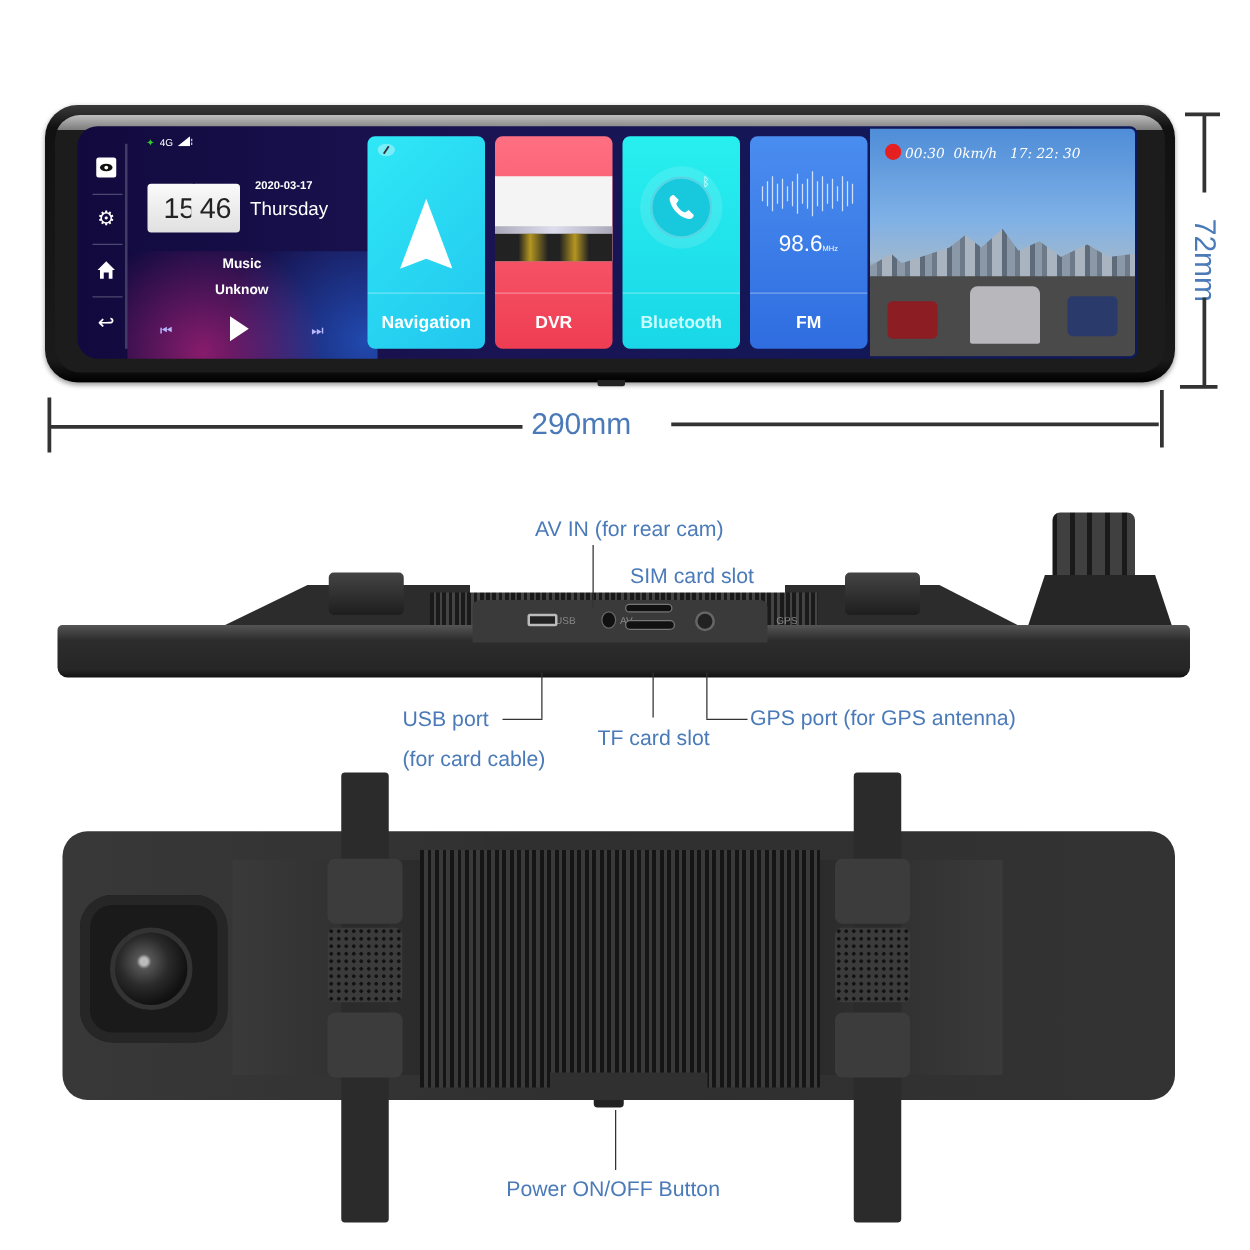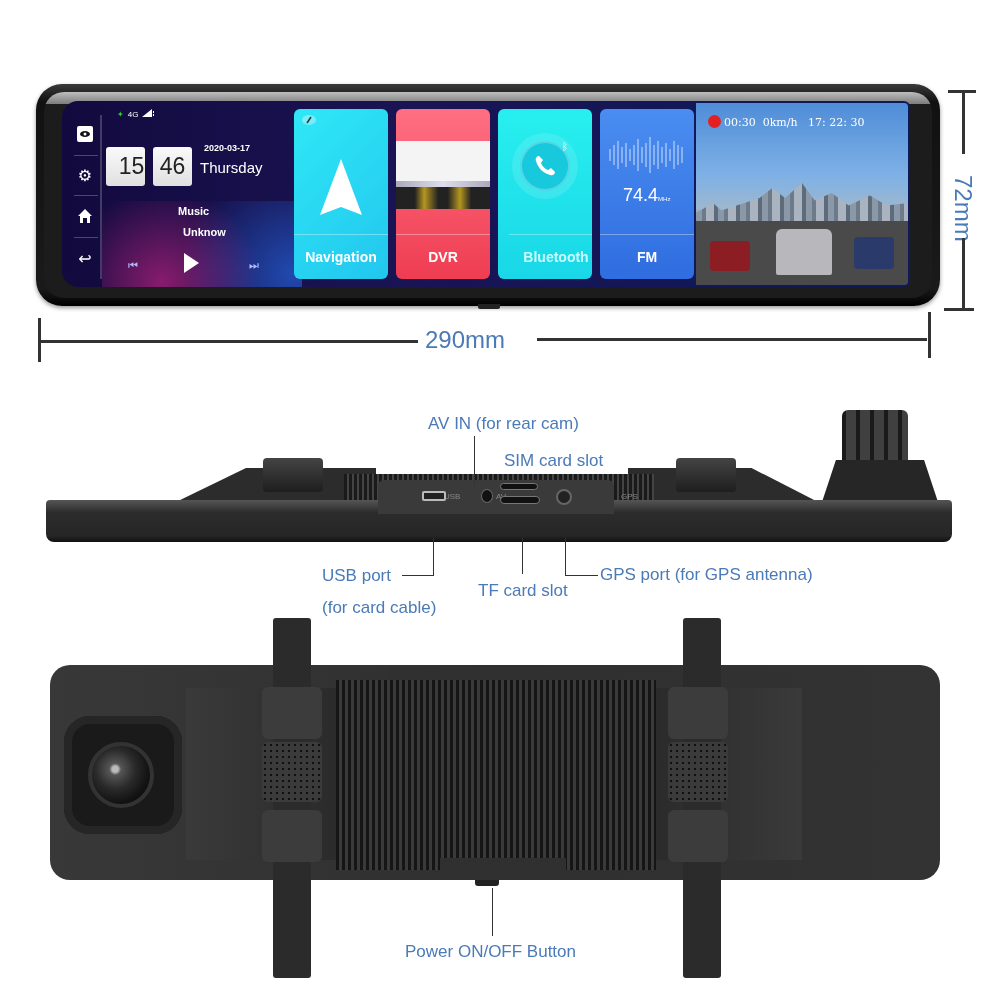--- a/index.html
+++ b/index.html
@@ -21,41 +21,41 @@
   #side-rail { left: 6px; top: 14px; width: 34px; height: 164px; border-right: 2px solid rgba(255,255,255,.2); }
   .rail-btn { position: absolute; left: 6px; width: 22px; height: 22px; display: flex; align-items: center; justify-content: center; color: #fff; font-size: 16px; }
   .rail-sep { position: absolute; left: 6px; width: 24px; height: 1px; background: rgba(255,255,255,.25); }
 
   #status-bar { left: 55px; top: 8px; color: #fff; font-size: 8px; display: flex; gap: 4px; align-items: center; }
   .clock-tile { position: absolute; top: 46px; width: 39px; height: 39px; background: linear-gradient(#fafafa, #e0e0e0); border-radius: 3px;
     color: #222; font-size: 23px; display: flex; align-items: center; justify-content: center; }
   #date-text { left: 142px; top: 42px; color: #fff; font-size: 9px; font-weight: bold; }
   #day-text { left: 138px; top: 58px; color: #fff; font-size: 15px; }
   #music-title { left: 116px; top: 104px; color: #fff; font-size: 11px; font-weight: bold; }
-  #music-sub { left: 110px; top: 125px; color: #fff; font-size: 11px; font-weight: bold; margin-left: 11px; }
+  #music-sub { left: 110px; top: 125px; color: #fff; font-size: 11px; font-weight: bold; }
   #prev-btn { left: 66px; top: 158px; color: #b8b8ff; font-size: 11px; }
   #play-btn { left: 122px; top: 152px; width: 0; height: 0; border-left: 15px solid #fff; border-top: 10px solid transparent; border-bottom: 10px solid transparent; }
   #next-btn { left: 187px; top: 158px; color: #b8b8ff; font-size: 11px; }
   #dot-glow-left { left: 40px; top: 100px; width: 200px; height: 90px;
     background: radial-gradient(circle at 30% 90%, rgba(230,40,140,.55), transparent 60%),
                 radial-gradient(circle at 95% 80%, rgba(40,120,255,.55), transparent 55%); }
 
   .app-tile { position: absolute; top: 8px; width: 94px; height: 170px; border-radius: 6px; overflow: hidden; }
   .app-tile .tile-label { position: absolute; left: 0; bottom: 0; width: 100%; height: 45px; border-top: 1px solid rgba(255,255,255,.35);
     color: #fff; font-weight: bold; font-size: 14px; display: flex; align-items: center; justify-content: center; }
   #tile-nav { left: 232px; background: linear-gradient(135deg, #2fe8f6, #22c6ee); }
   #tile-dvr { left: 334px; background: linear-gradient(#ff6f82, #ef3d52); }
   #tile-bt  { left: 436px; background: linear-gradient(#28efef, #19d7e7); }
   #tile-fm  { left: 538px; background: linear-gradient(#4a8df0, #2f6de0); }
-  #tile-bt .tile-label { color: #c9fbff; margin-left: 11px; }
+  #tile-bt .tile-label { color: #c9fbff; }
 
   #cam-view { left: 634px; top: 2px; width: 212px; height: 182px; border-radius: 0 4px 4px 0; overflow: hidden;
     background: linear-gradient(#4f8dd8 0%, #7fb1e6 40%, #9db7cf 58%, #5a5a5a 70%, #3a3a3a 100%); }
   #cam-rec-dot { left: 12px; top: 12px; width: 13px; height: 13px; border-radius: 50%; background: #e62020; }
-  #cam-osd { left: 28px; top: 13px; color: #fff; font-family: "DejaVu Serif", serif; font-size: 11px; white-space: pre; }
+  #cam-osd { left: 28px; top: 13px; color: #fff; font-family: "DejaVu Serif", serif; font-size: 11px; white-space: pre; font-style: italic; }
 
   
   #dim-h-line-l { left: 40px; top: 340px; width: 378px; height: 3px; background: #333; }
   #dim-h-line-r { left: 537px; top: 338px; width: 390px; height: 3px; background: #333; }
   #dim-h-tick-l { left: 38px; top: 318px; width: 3px; height: 44px; background: #333; }
   #dim-h-tick-r { left: 928px; top: 312px; width: 3px; height: 46px; background: #333; }
   #dim-h-text { left: 425px; top: 326px; font-size: 24px; color: #4a7ab8; }
   #dim-v-line-t { left: 962px; top: 92px; width: 3px; height: 62px; background: #333; }
   #dim-v-line-b { left: 962px; top: 238px; width: 3px; height: 72px; background: #333; }
   #dim-v-tick-t { left: 948px; top: 90px; width: 28px; height: 3px; background: #333; }
@@ -131,21 +131,21 @@
     <span>4G</span>
     <span>
       <svg width="12" height="8" viewBox="0 0 12 8">
           <path d="M0 8 L10 0 L10 8 Z" fill="#fff"></path>
           <rect x="11" y="2" width="1" height="2" fill="#fff"></rect>
           <rect x="11" y="5" width="1" height="2" fill="#fff"></rect>
         </svg>
     </span>
   </div>
 
-  <div class="clock-tile" style="left:44px;padding-left:12px;">15</div>
+  <div class="clock-tile" style="left:56px;padding-left:12px;">15</div>
   <div class="clock-tile" style="left:91px;">46</div>
   <div id="date-text" class="abs">2020-03-17</div>
   <div id="day-text" class="abs">Thursday</div>
   <div id="music-title" class="abs">Music</div>
   <div id="music-sub" class="abs">Unknow</div>
   <div id="prev-btn" class="abs">⏮</div>
   <div id="play-btn" class="abs"></div>
   <div id="next-btn" class="abs">⏭</div>
 
   <div id="tile-nav" class="app-tile">
@@ -197,21 +197,21 @@
         <line x1="50" y1="6" x2="50" y2="34"></line>
           <line x1="54" y1="12" x2="54" y2="28"></line>
           <line x1="58" y1="8" x2="58" y2="32"></line>
           <line x1="62" y1="14" x2="62" y2="26"></line>
         <line x1="66" y1="6" x2="66" y2="34"></line>
           <line x1="70" y1="10" x2="70" y2="30"></line>
           <line x1="74" y1="12" x2="74" y2="28"></line>
       </g>
     </svg>
     <div class="abs" style="left:23px;top:76px;color:#fff;font-size:18px;">
-      <span>74.4</span><span style="font-size:6px;">MHz</span>
+      <span>98.6</span><span style="font-size:6px;">MHz</span>
     </div>
     <div class="tile-label">FM</div>
   </div>
 
   <div id="cam-view" class="abs">
     <div class="abs" style="left:0;top:80px;width:212px;height:50px;background:repeating-linear-gradient(90deg,#8a98a8 0 6px,#6c7a8a 6px 10px,#a9b4c0 10px 18px,#5d6b7b 18px 22px);clip-path:polygon(0 60%,8% 40%,12% 55%,30% 30%,36% 10%,42% 30%,50% 0,56% 35%,64% 20%,72% 45%,82% 25%,90% 45%,100% 40%,100% 100%,0 100%);"></div>
     <div class="abs" style="left:0;top:118px;width:212px;height:64px;background:#4a4a4a;"></div>
     <div class="abs" style="left:80px;top:126px;width:56px;height:46px;background:#b8b8bc;border-radius:6px 6px 2px 2px;"></div>
     <div class="abs" style="left:14px;top:138px;width:40px;height:30px;background:#8c1d22;border-radius:4px;"></div>
     <div class="abs" style="left:158px;top:134px;width:40px;height:32px;background:#2a3a6a;border-radius:4px;"></div>

